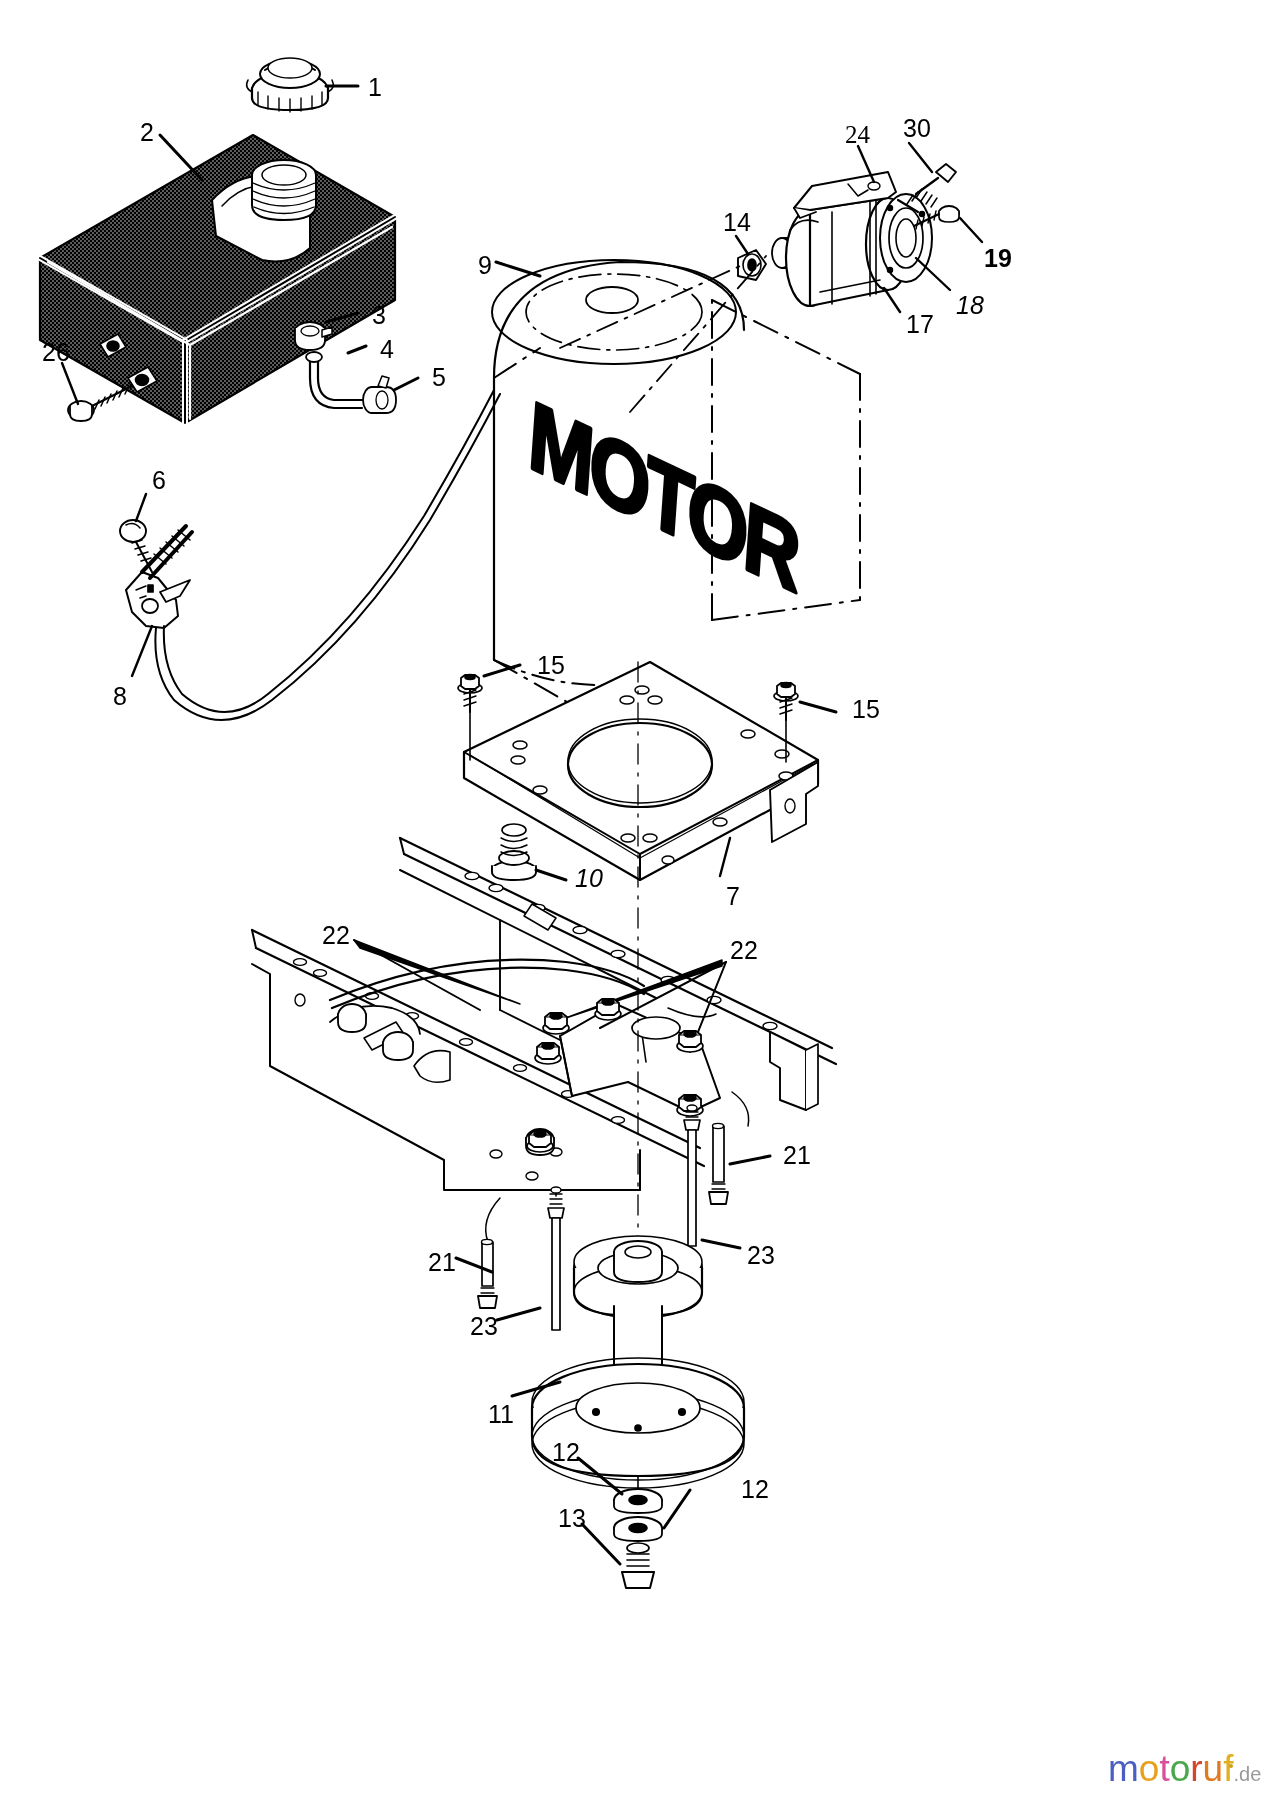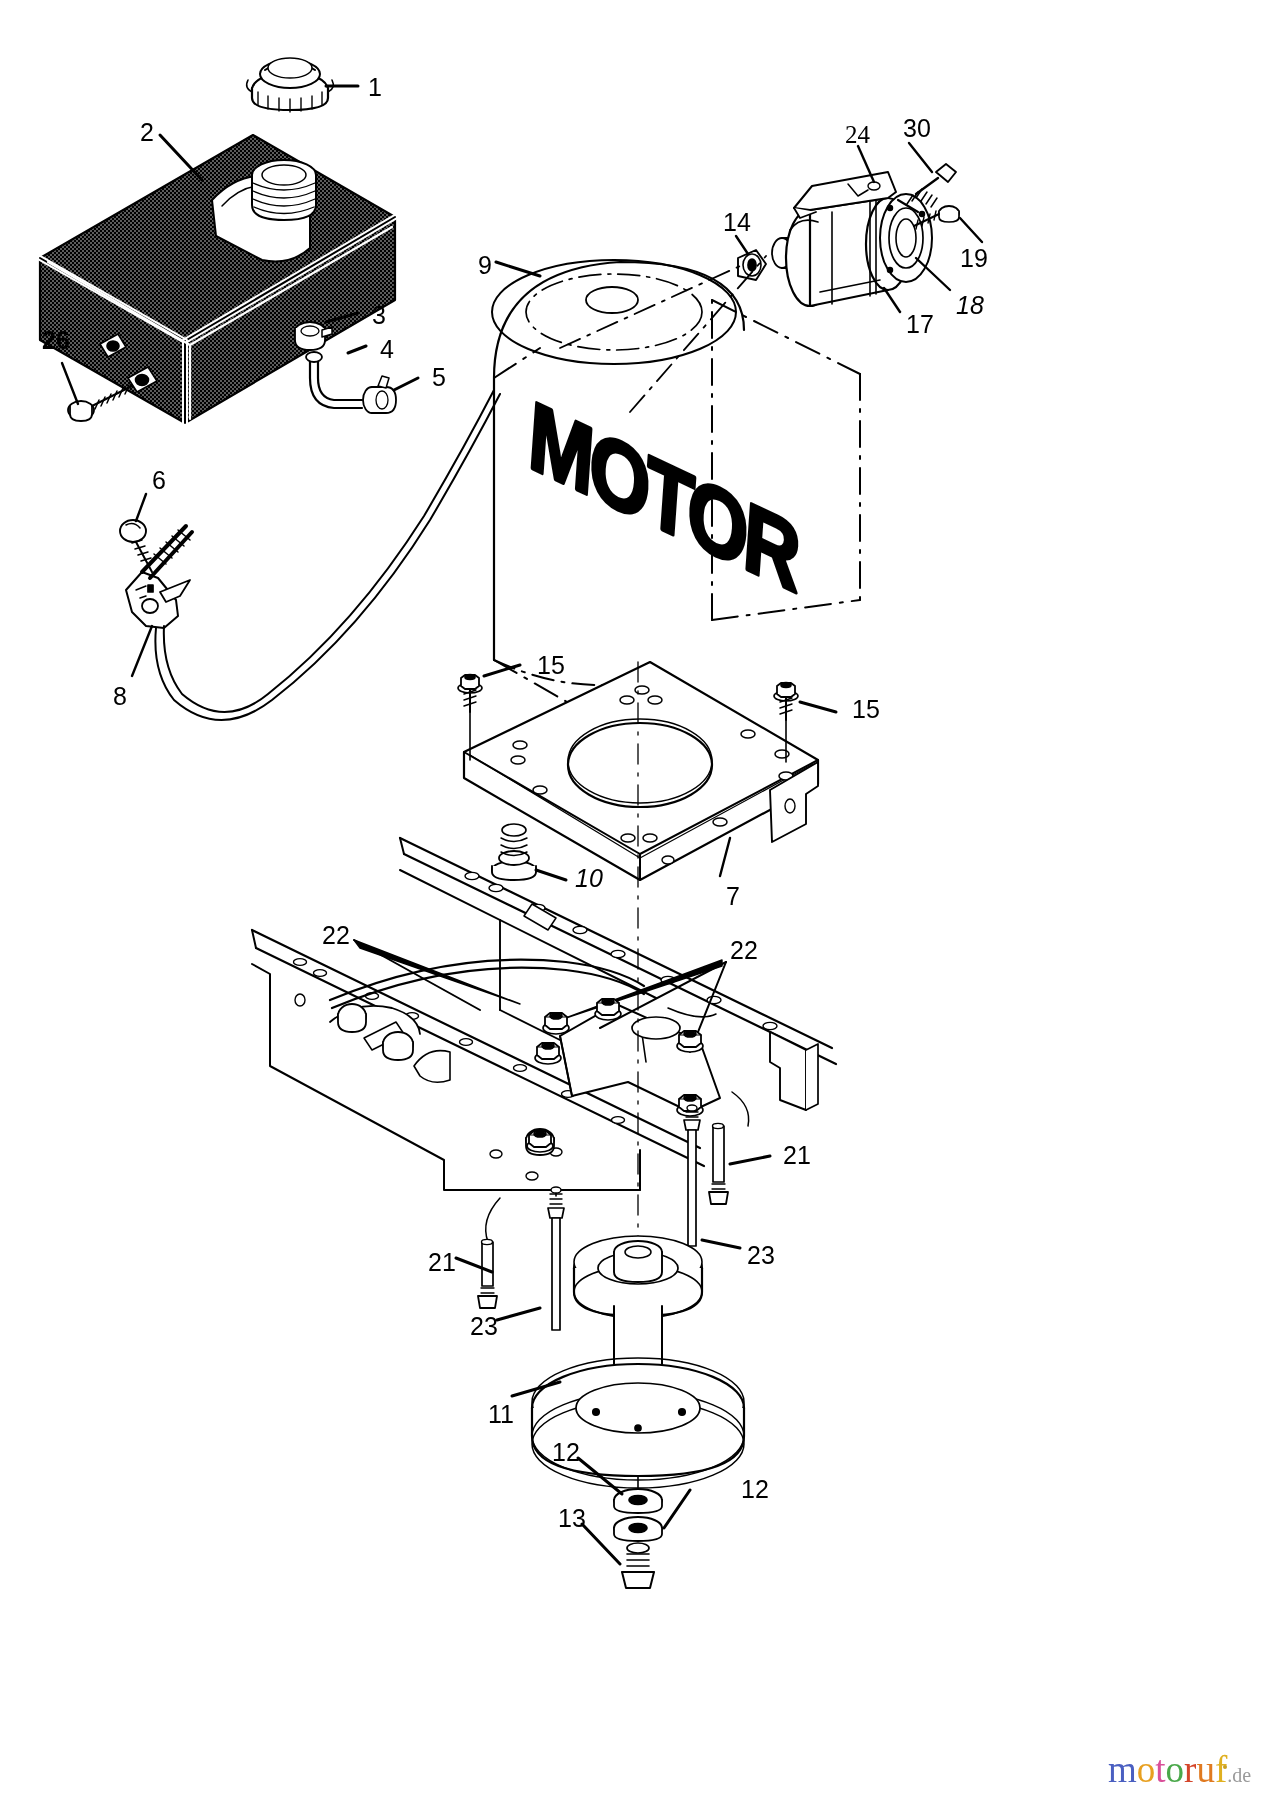--- a/index.html
+++ b/index.html
@@ -17,21 +17,21 @@
     font-family:"Liberation Sans",sans-serif;
     font-size:25px;
     color:#000000;
     line-height:1;
     white-space:nowrap;
     user-select:none;
   }
   #watermark{
     position:absolute;
     left:1108px; top:1748px;
-    font-family:Liberation Serif, serif;
+    font-family:Liberation Sans, sans-serif;
     font-size:37px;
     letter-spacing:0px;
     white-space:nowrap;
     user-select:none;
   }
   #watermark .wm-l{font-weight:400;}
   #watermark .wm-tld{font-size:20px;color:#9a9a9a;letter-spacing:0;}
   #watermark .wm-dot{
     display:inline-block;width:4px;height:4px;border-radius:50%;
     background:#c8a020;vertical-align:super;margin-left:-4px;
@@ -565,28 +565,28 @@
   <div class="callout" style="left:575px;top:866px;font-style:italic;">10</div>
   <div class="callout" style="left:488px;top:1402px;">11</div>
   <div class="callout" style="left:700px;top:1477px;margin-left:41px;">12</div>
   <div class="callout" style="left:558px;top:1506px;">13</div>
   <div class="callout" style="left:552px;top:1440px;">12</div>
   <div class="callout" style="left:537px;top:653px;">15</div>
   <div class="callout" style="left:852px;top:697px;">15</div>
   <div class="callout" style="left:723px;top:210px;">14</div>
   <div class="callout" style="left:906px;top:312px;">17</div>
   <div class="callout" style="left:956px;top:293px;font-style:italic;">18</div>
-  <div class="callout" style="left:960px;top:246px;">19</div>
+  <div class="callout" style="left:984px;top:246px;font-weight:bold;">19</div>
   <div class="callout" style="left:903px;top:116px;">30</div>
   <div class="callout" style="left:428px;top:1250px;">21</div>
   <div class="callout" style="left:783px;top:1143px;">21</div>
   <div class="callout" style="left:322px;top:923px;">22</div>
   <div class="callout" style="left:730px;top:938px;">22</div>
   <div class="callout" style="left:470px;top:1314px;">23</div>
   <div class="callout" style="left:747px;top:1243px;">23</div>
   <div class="callout" style="left:845px;top:122px;font-family:Liberation Serif, serif;">24</div>
-  <div class="callout" style="left:42px;top:328px;font-weight:bold;">26</div>
+  <div class="callout" style="left:42px;top:340px;">26</div>
 
   <div id="watermark">
     <span class="wm-l" style="color:#4a5fc1">m</span><span class="wm-l" style="color:#e8a020">o</span><span class="wm-l" style="color:#d94f9a">t</span><span class="wm-l" style="color:#4aa84a">o</span><span class="wm-l" style="color:#d4452a">r</span><span class="wm-l" style="color:#e07a20">u</span><span class="wm-l" style="color:#e0b020">f</span><span class="wm-dot"></span><span class="wm-tld">.de</span>
   </div>
 
 </div>
 
 </body></html>

